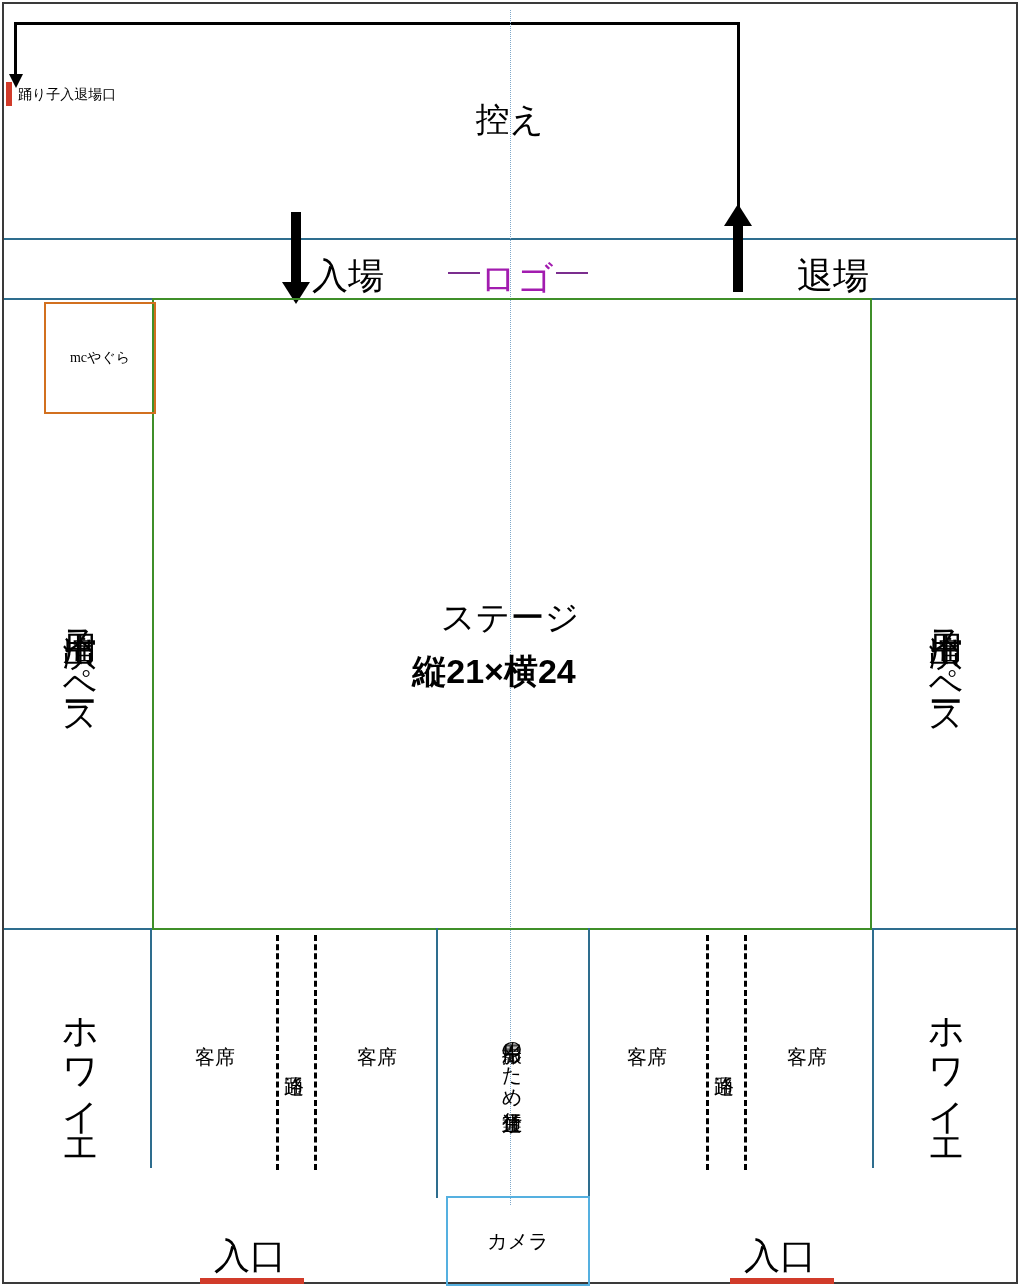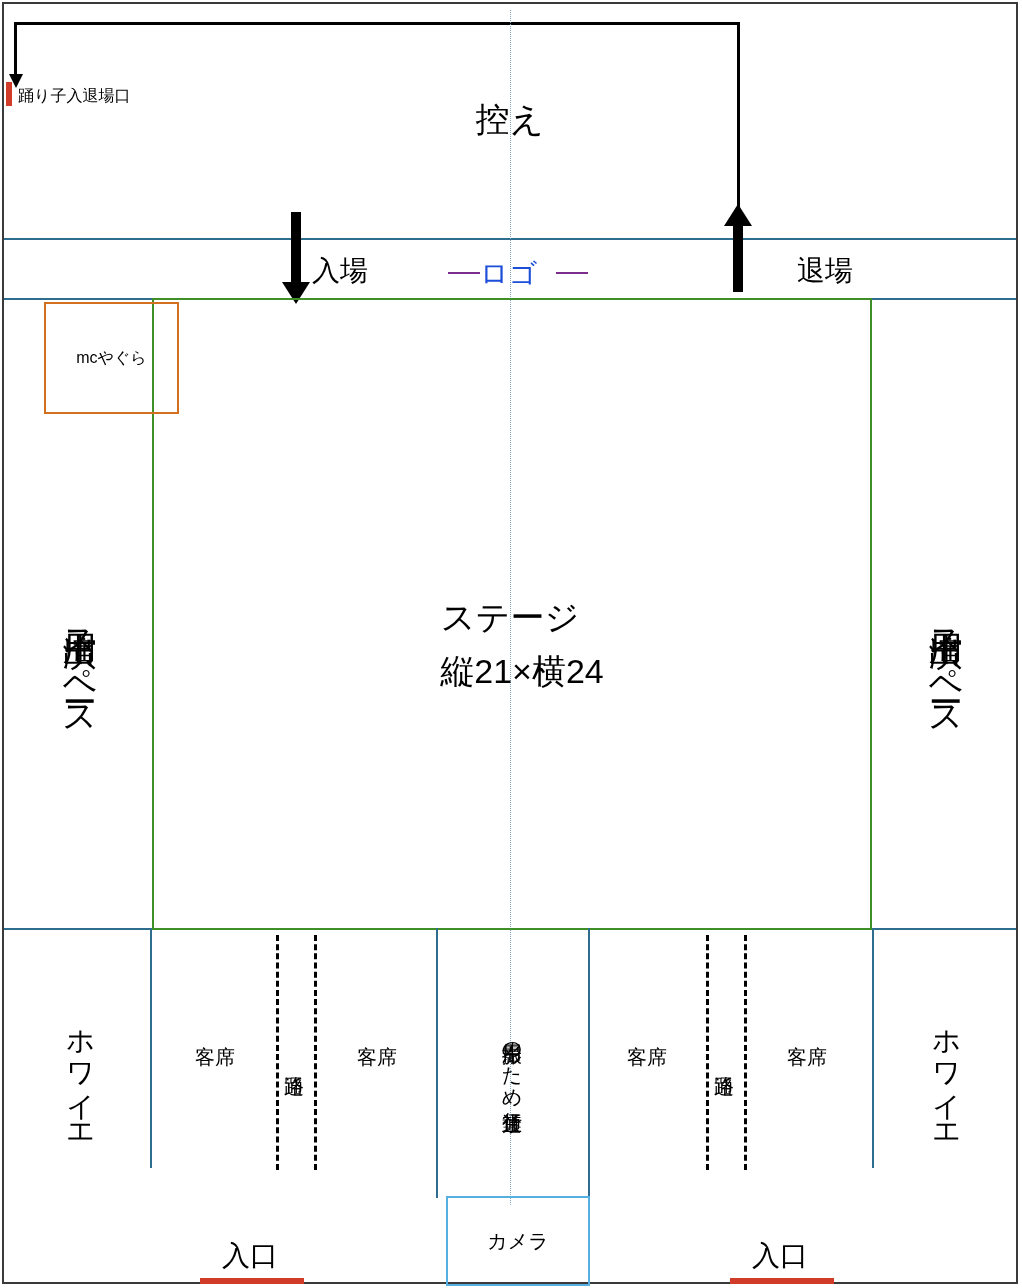--- a/index.html
+++ b/index.html
@@ -5,30 +5,30 @@
   html,body{margin:0;padding:0;background:#fff;}
   body{font-family:"Liberation Sans","DejaVu Sans",sans-serif;color:#000;}
   #stage{position:relative;width:1022px;height:1288px;overflow:hidden;background:#fff;}
   .frame{position:absolute;left:2px;top:2px;width:1016px;height:1282px;border:2px solid #3a3a3a;box-sizing:border-box;}
   .abs{position:absolute;box-sizing:border-box;}
   .hline{position:absolute;height:0;border-top:2px solid #2e6d8e;}
   .vline{position:absolute;width:0;border-left:2px solid #2e6d8e;}
   .vtext{writing-mode:vertical-rl;text-orientation:upright;}
   .center{display:flex;align-items:center;justify-content:center;text-align:center;}
   .lbl-big{font-size:34px;line-height:1.25;}
-  .lbl-mid{font-size:28px;}
+  .lbl-mid{font-size:36px;}
   .lbl-small{font-size:20px;}
-  .lbl-tiny{font-size:16px;}
+  .lbl-tiny{font-size:14px;font-family:Liberation Serif, serif;}
   .green{border:2px solid #3f8f29;}
   .orange{border:2px solid #d2701f;}
   .skyblue{border:2px solid #55b0e0;}
   .dash{position:absolute;width:0;border-left:3px dashed #000;}
   .redbar{position:absolute;background:#d13b2a;}
   .arrowline{position:absolute;background:#000;}
-  .purple{color:#1d4ed8;text-align:right;}
+  .purple{color:#a21caf;text-align:right;}
   .logoline{position:absolute;height:0;border-top:2px solid #7b2e8e;}
 </style>
 </head>
 <body>
 
 <div id="stage">
 
   <div class="frame"></div>
 
   <div class="arrowline" style="left:14px;top:22px;width:726px;height:3px;"></div>
@@ -57,23 +57,23 @@
   <div class="abs lbl-mid" style="left:757px;top:252px;margin-left:40px;">退場</div>
 
   <div class="logoline" style="left:448px;top:272px;width:32px;"></div>
   <div class="logoline" style="left:556px;top:272px;width:32px;"></div>
   <div class="abs lbl-mid purple" style="left:480px;top:255px;">ロゴ</div>
 
   <div class="abs" style="left:510px;top:10px;width:0;height:1195px;border-left:1px dotted #7fa8c9;"></div>
 
   <div class="abs green" style="left:152px;top:298px;width:720px;height:632px;"></div>
   <div class="abs lbl-big center" style="left:360px;top:595px;width:300px;height:44px;">ステージ</div>
-  <div class="abs lbl-big center" style="left:342px;top:648px;width:360px;height:46px;">縦21×横24</div>
+  <div class="abs lbl-big center" style="left:314px;top:648px;width:360px;height:46px;font-weight:bold;">縦21×横24</div>
 
-  <div class="abs orange center lbl-tiny" style="left:44px;top:302px;width:135px;height:112px;">
+  <div class="abs orange center lbl-tiny" style="left:44px;top:302px;width:112px;height:112px;">
     <span>mcやぐら</span>
   </div>
 
   <div class="abs center" style="left:20px;top:470px;width:120px;height:390px;">
     <span class="vtext lbl-big">演出用スペース</span>
   </div>
   <div class="abs center" style="left:886px;top:470px;width:120px;height:390px;">
     <span class="vtext lbl-big">演出用スペース</span>
   </div>
 

